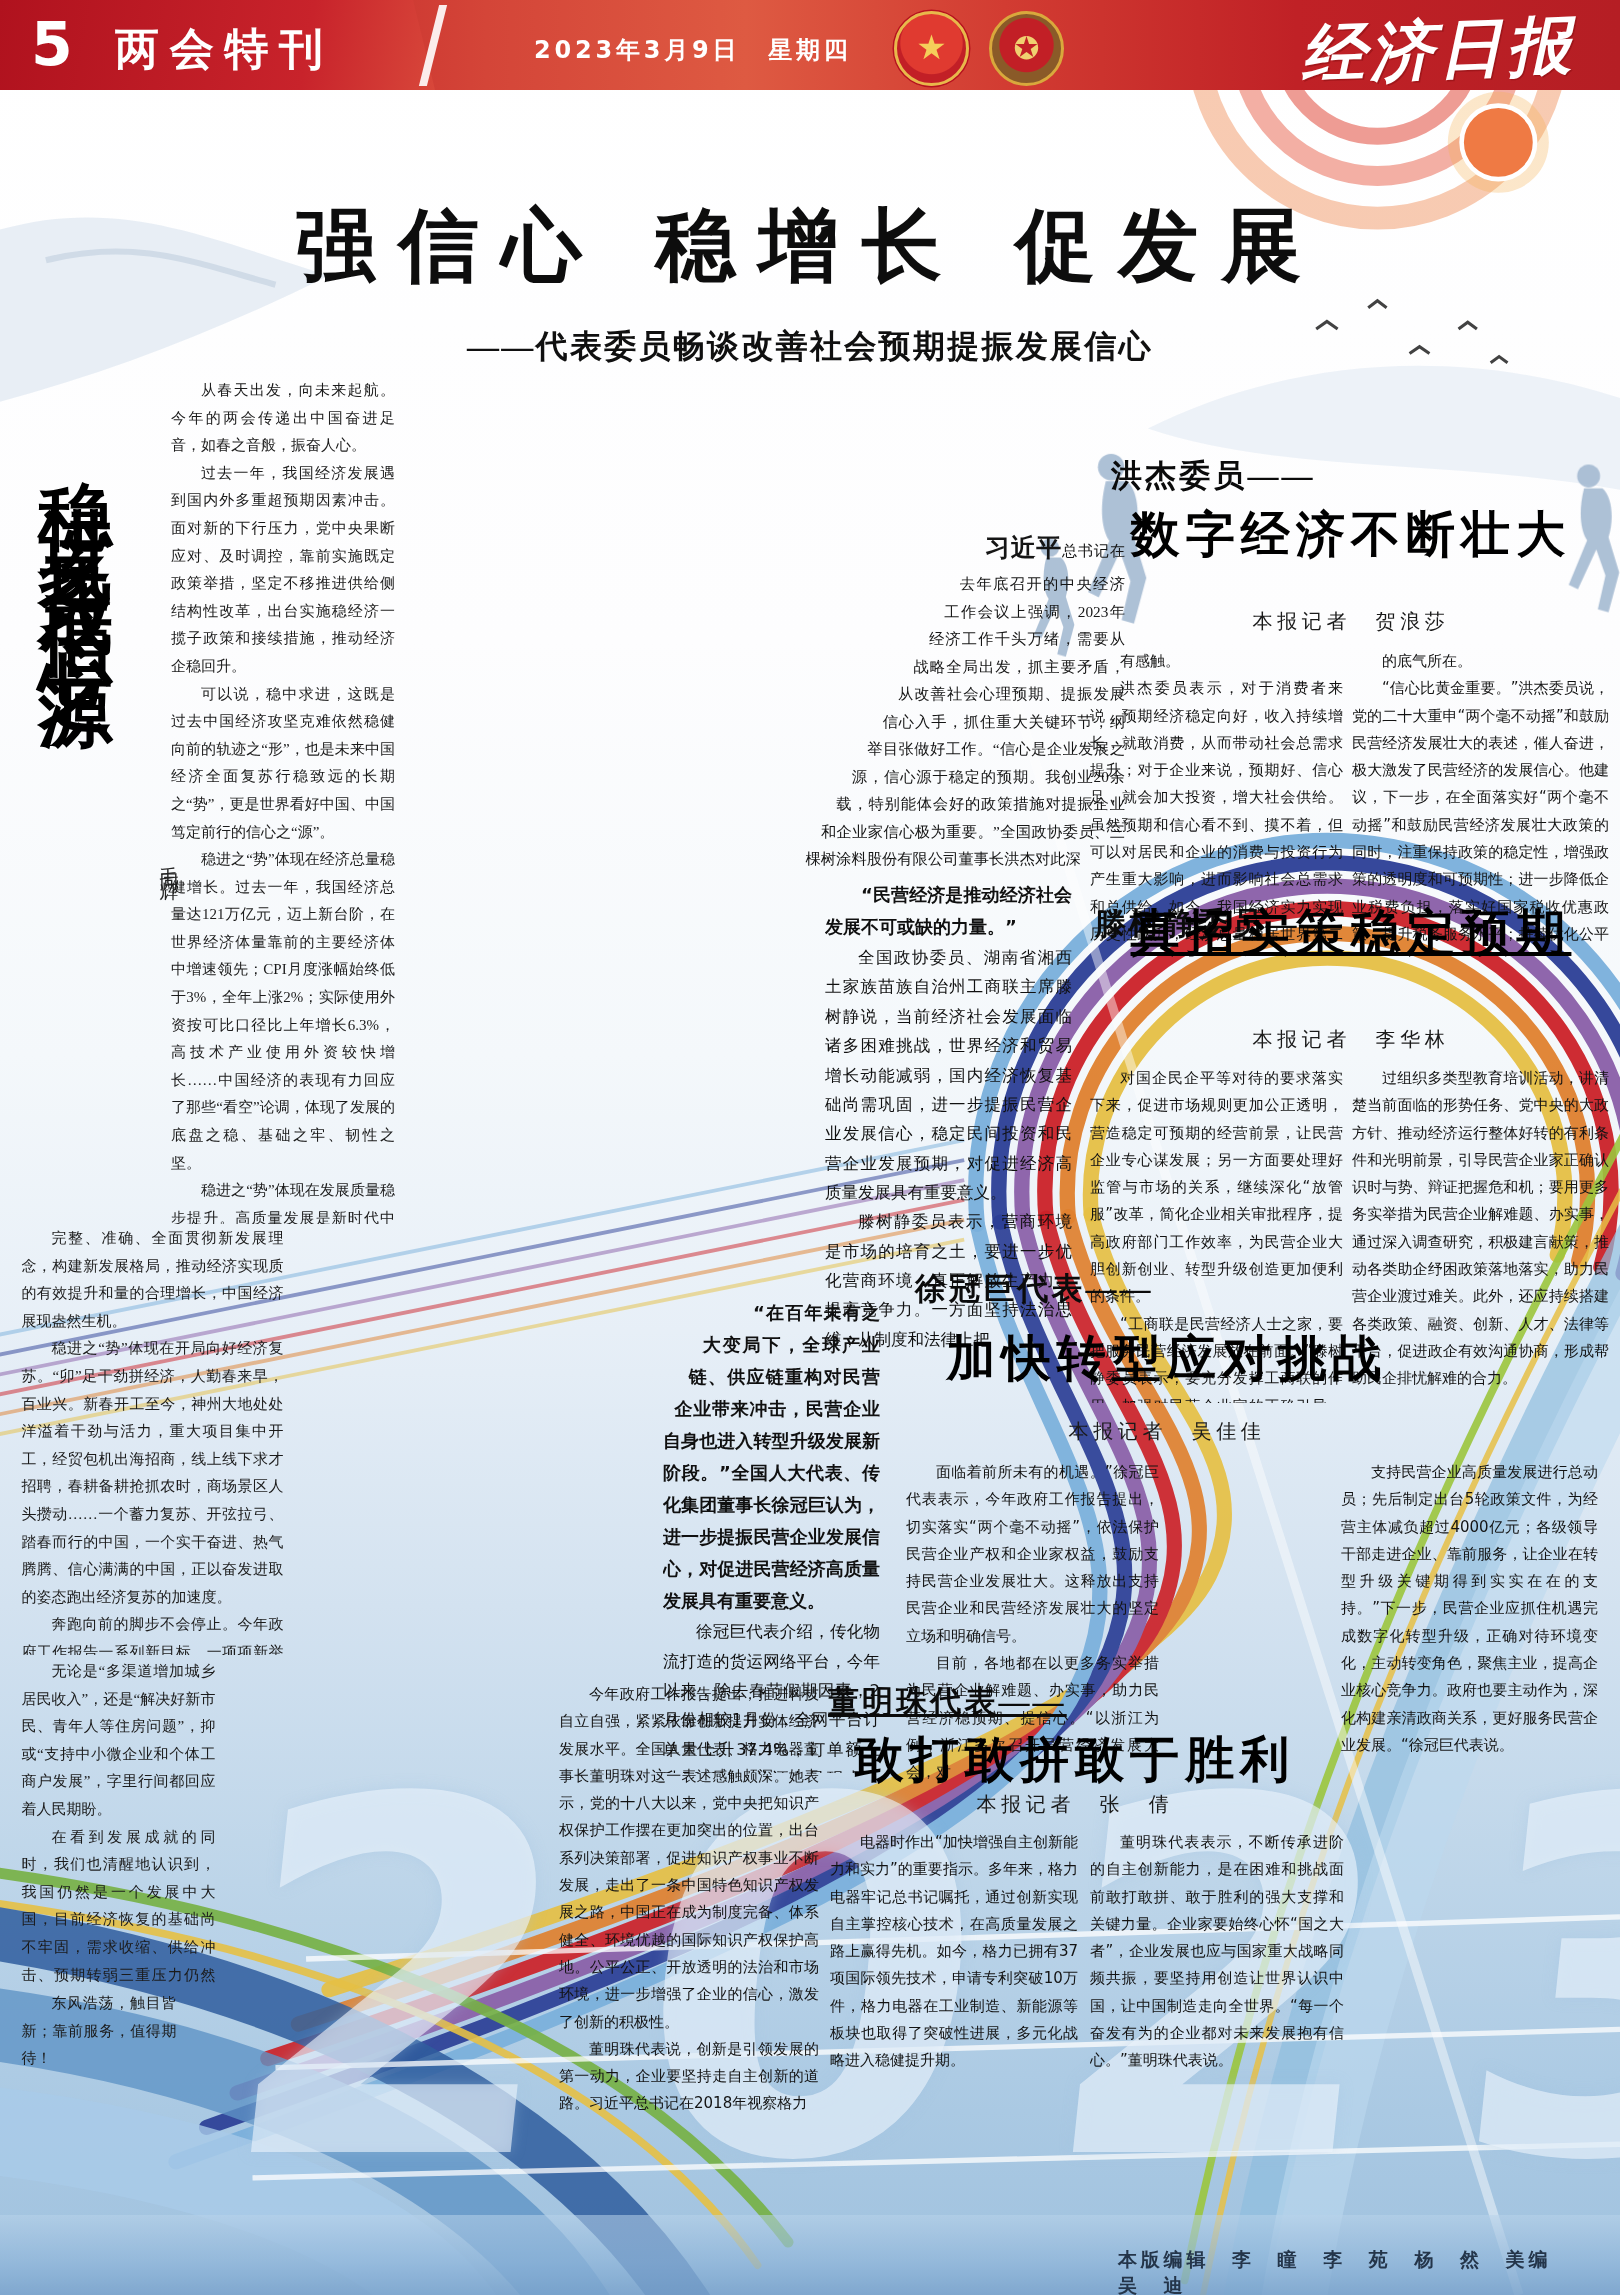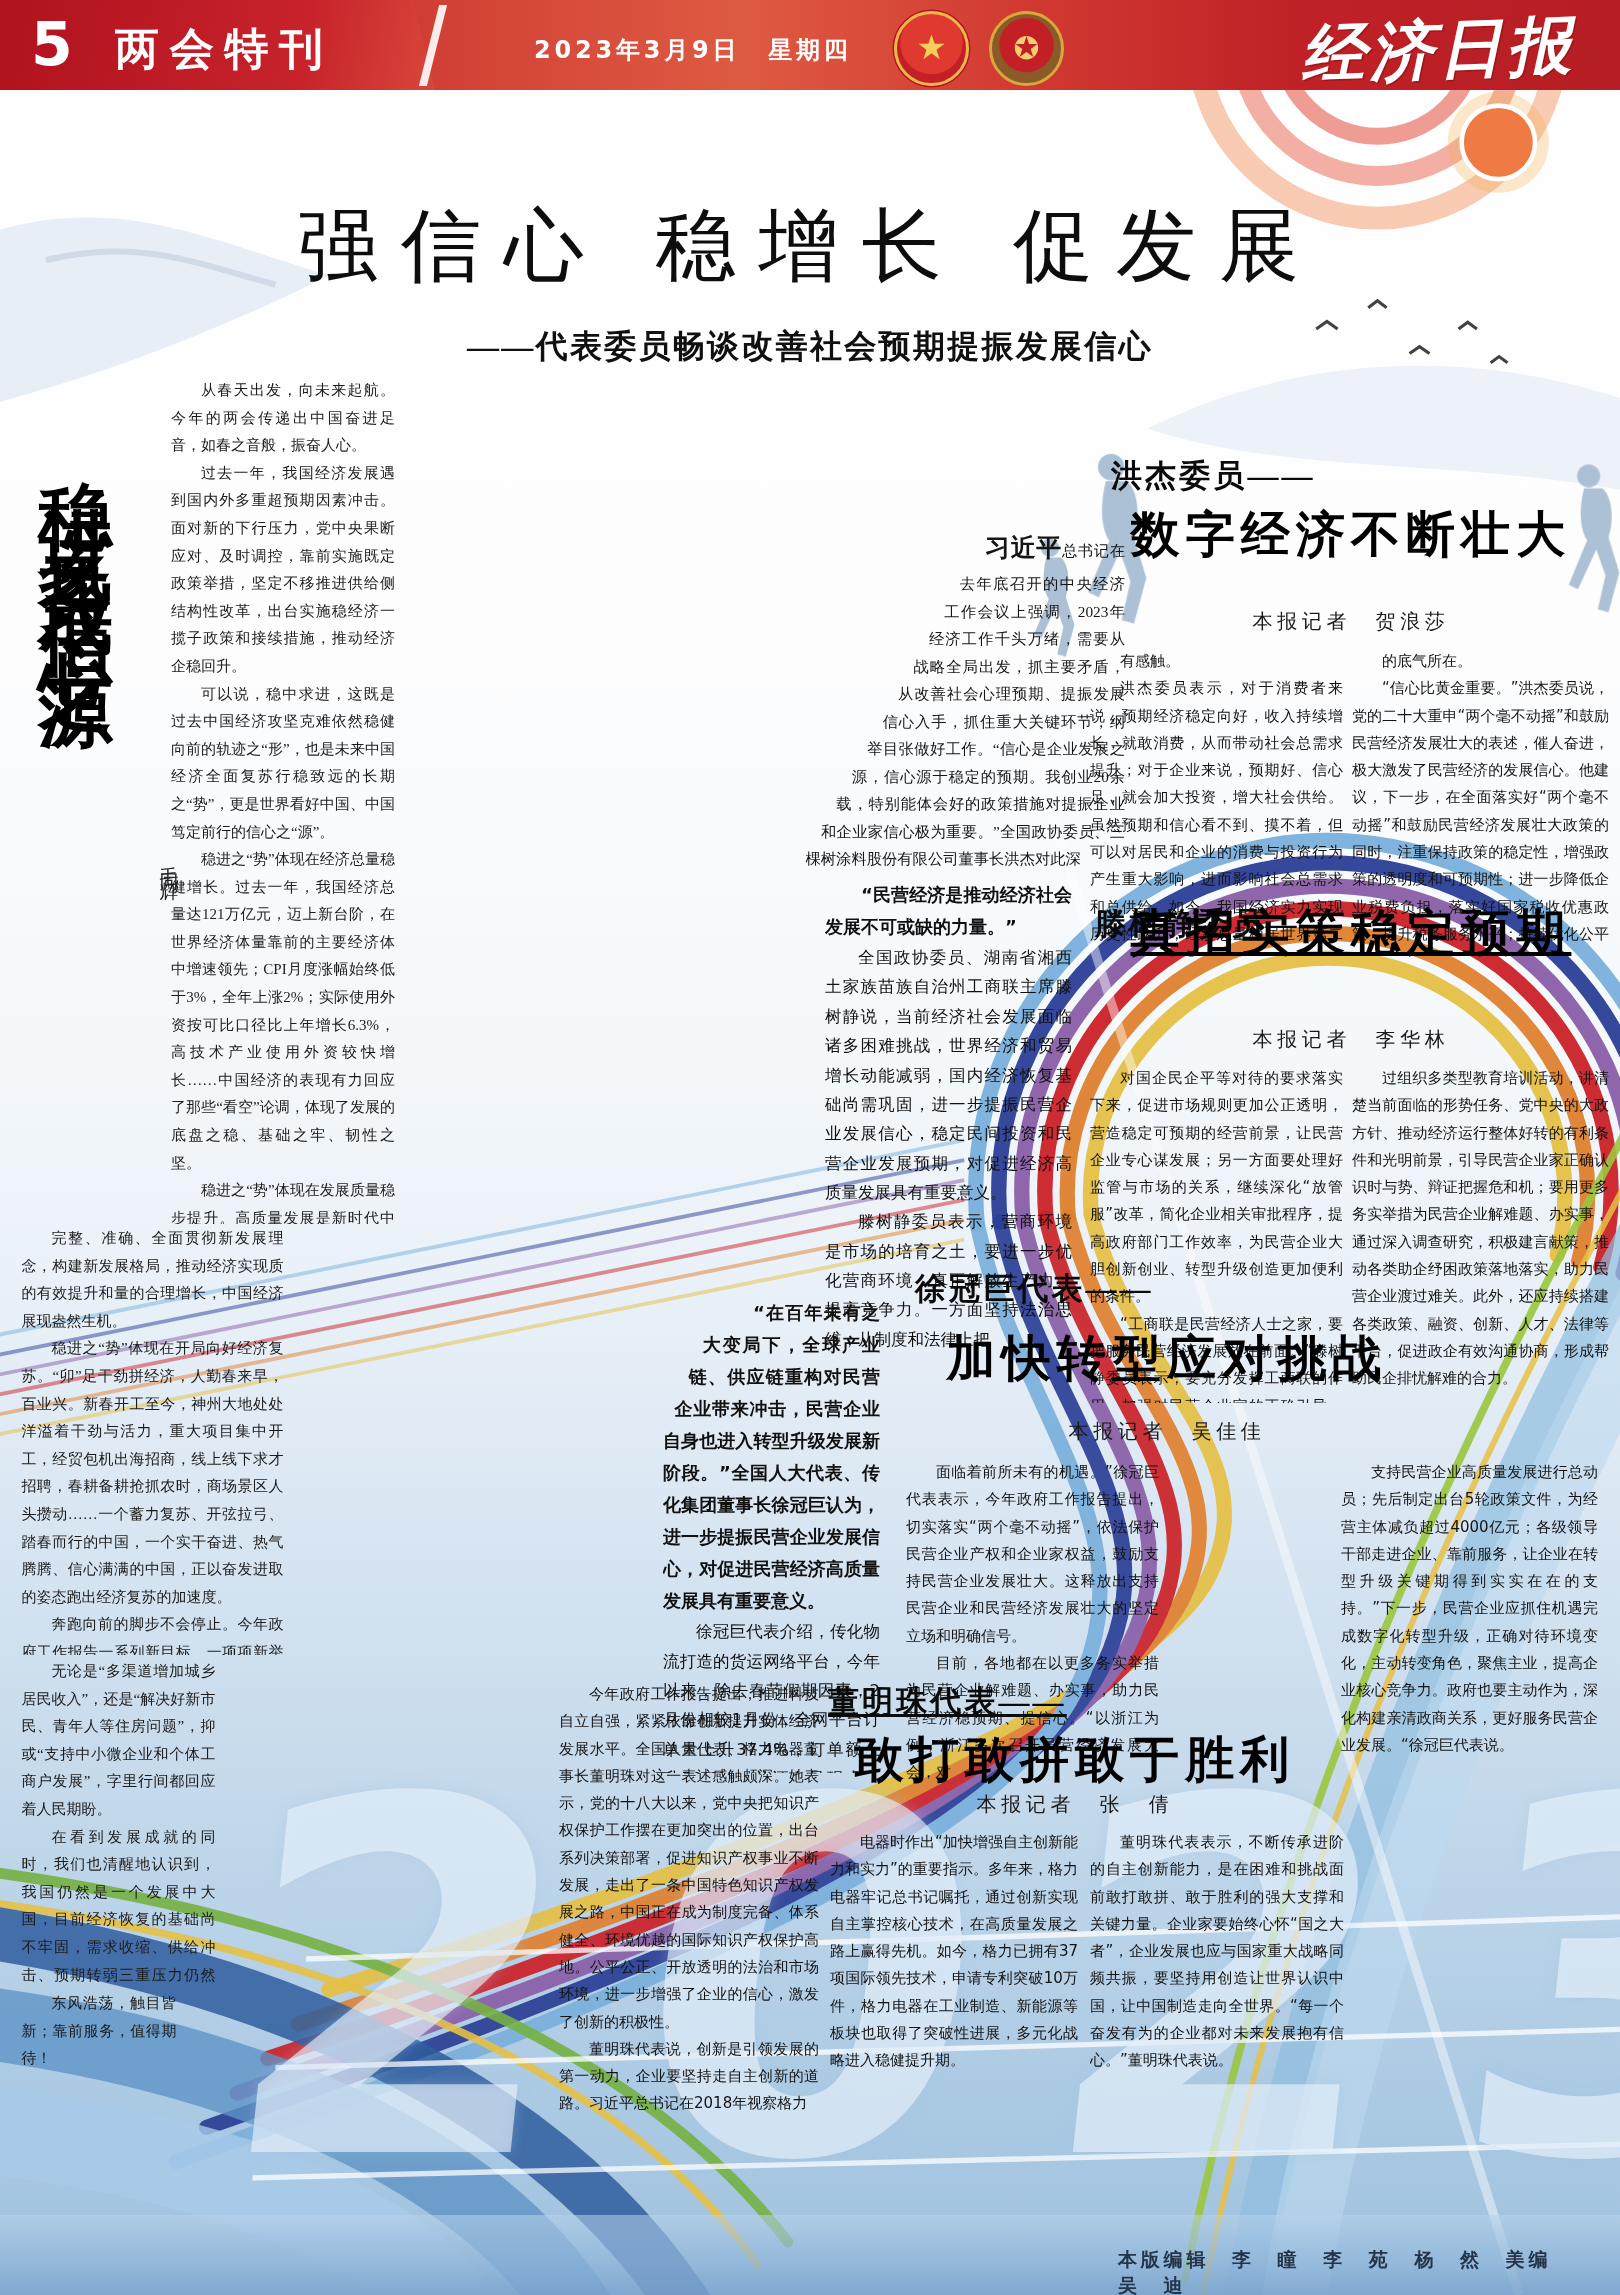--- a/index.html
+++ b/index.html
@@ -24,21 +24,21 @@
   .emblem{width:69px;height:69px;border-radius:50%;top:10.7px;display:flex;align-items:center;justify-content:center;}
   .emblem-nat{left:894px;background:radial-gradient(circle at 50% 42%,#e03a30 0 58%,#c21f26 60% 100%);
     border:3.8px solid #e8b84b;box-shadow:0 0 0 1.5px #b5121f;}
   .emblem-nat span{color:#f5cf5a;font-size:34px;line-height:1;}
   .emblem-cppcc{left:989px;background:radial-gradient(circle at 50% 45%,#c21f26 0 52%,#8a5a28 54% 100%);
     border:3.8px solid #d9a83c;}
   .emblem-cppcc span{color:#f0d070;font-size:31px;line-height:1;}
   .hdr-masthead{left:1301px;top:6.1px;width:306px;font-size:64px;font-weight:900;color:#fff;
     font-style:italic;letter-spacing:4.6px;transform:rotate(-2deg);text-shadow:1.5px 1.5px 0 rgba(120,10,12,.4);}
   
-  .main-headline{left:0;top:193px;width:1620px;text-align:center;font-size:80px;font-weight:400;
+  .main-headline{left:0;top:193px;width:1620px;text-align:center;font-size:80px;font-weight:700;
     letter-spacing:23px;color:#0d0d0d;z-index:2;}
   .sub-headline{left:0;top:325px;width:1620px;text-align:center;font-size:32px;font-weight:700;
     letter-spacing:2.3px;color:#101010;z-index:2;}
   
   .vtitle{left:26px;top:423px;height:980px;writing-mode:vertical-rl;font-size:74px;font-weight:900;
     letter-spacing:24.5px;color:#000;z-index:2;}
   .vauthor{left:156px;top:851px;writing-mode:vertical-rl;font-size:19px;letter-spacing:7.7px;color:#222;z-index:2;}
   .txt{z-index:2;overflow:hidden;text-align:justify;}
   .txt p{margin:0;text-indent:2em;}
   .ed{font-size:15px;line-height:1.84;color:#1b1b1b;}

